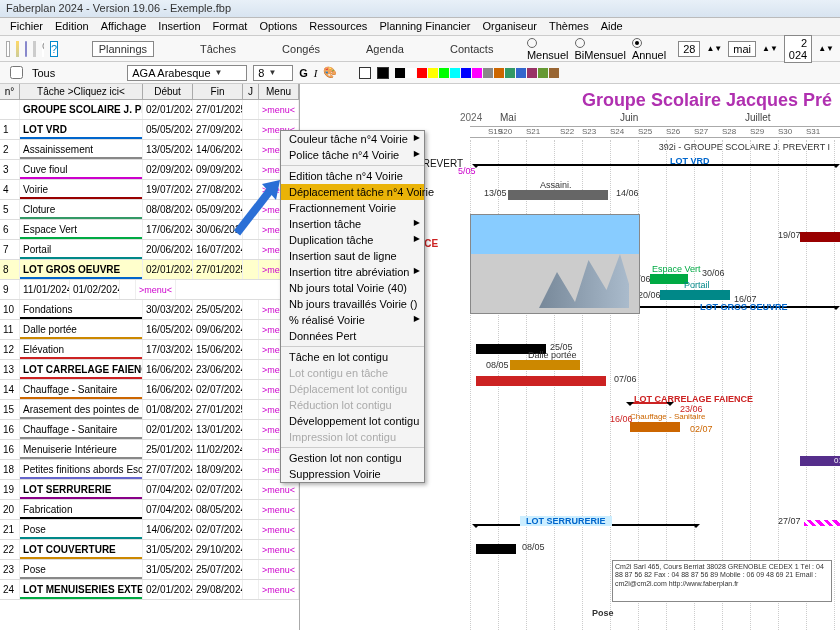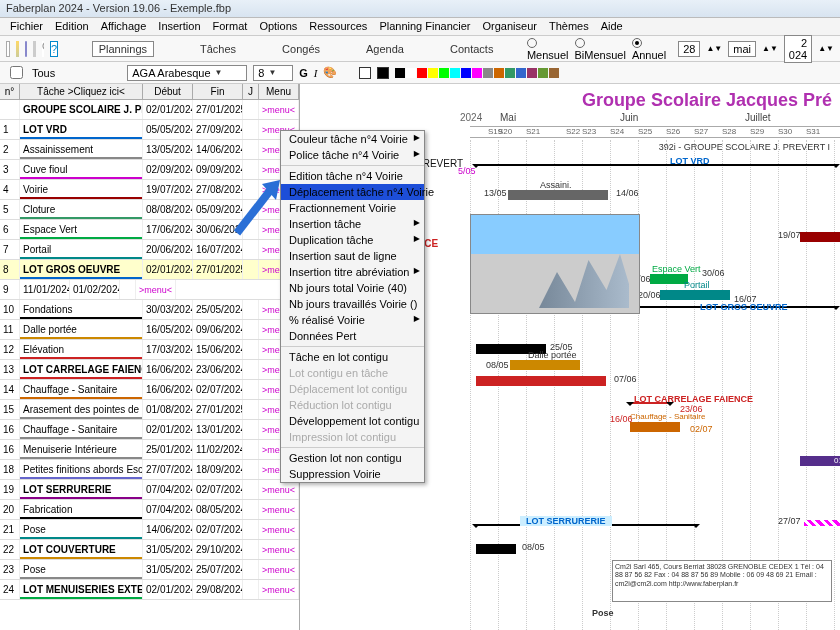--- a/index.html
+++ b/index.html
@@ -60,21 +60,21 @@
   .sumline::before,.sumline::after{content:'';position:absolute;width:0;height:0;border:4px solid transparent;border-top-color:#000;top:0;}
   .sumline::before{left:-4px;} .sumline::after{right:-4px;}
   .photo{position:absolute;top:130px;left:170px;width:170px;height:100px;background:linear-gradient(#8cf 0 40%,#ccc 40% 100%);border:1px solid #888;}
   .photo::after{content:'';position:absolute;right:10px;bottom:5px;width:90px;height:60px;background:linear-gradient(90deg,#789,#abc);clip-path:polygon(0 100%,20% 40%,40% 90%,55% 20%,75% 70%,90% 10%,100% 60%,100% 100%);}
   .info-box{position:absolute;right:8px;bottom:28px;width:220px;height:42px;border:1px solid #888;font-size:7px;padding:2px;line-height:1.2;color:#333;background:#fff;}
 
   .ctx-menu{position:absolute;top:130px;left:280px;width:145px;background:#f4f4f4;border:1px solid #888;box-shadow:2px 2px 4px rgba(0,0,0,.3);font-size:11px;z-index:50;}
   .ctx-menu .mi{padding:2px 16px 2px 8px;position:relative;white-space:nowrap;}
   .ctx-menu .mi.sep{border-top:1px solid #ccc;height:0;padding:0;margin:2px 0;}
   .ctx-menu .mi.sub::after{content:'▶';position:absolute;right:4px;font-size:8px;}
-  .ctx-menu .mi.hl{background:#1d4ed8;}
+  .ctx-menu .mi.hl{background:#eab308;}
   .ctx-menu .mi.dis{color:#aaa;}
   .arrow-cue{position:absolute;top:178px;left:232px;width:50px;height:60px;z-index:49;}
   .arrow-cue svg{width:100%;height:100%;}
 </style>
 </head>
 <body>
 
 <div class="titlebar">Faberplan 2024 - Version 19.06 - Exemple.fbp</div>
 
 <div class="menubar">
@@ -373,21 +373,21 @@
       <div style="position:absolute;top:28px;left:160px;font-size:10px;color:#666">2024</div>
       <div class="month-head" id="months">
           <span style="left: 30px;">Mai</span>
           <span style="left: 150px;">Juin</span>
           <span style="left: 275px;">Juillet</span>
         </div>
       <div class="week-head" id="weeks">
           <span style="left: 0px; margin-left: 18px;">S19</span>
           <span style="left: 28px;">S20</span>
           <span style="left: 56px;">S21</span>
-          <span style="left: 96px;">S22</span>
+          <span style="left: 90px;">S22</span>
           <span style="left: 112px;">S23</span>
           <span style="left: 140px;">S24</span>
           <span style="left: 168px;">S25</span>
           <span style="left: 196px;">S26</span>
           <span style="left: 224px;">S27</span>
           <span style="left: 252px;">S28</span>
           <span style="left: 280px;">S29</span>
           <span style="left: 308px;">S30</span>
           <span style="left: 336px;">S31</span>
         </div>

